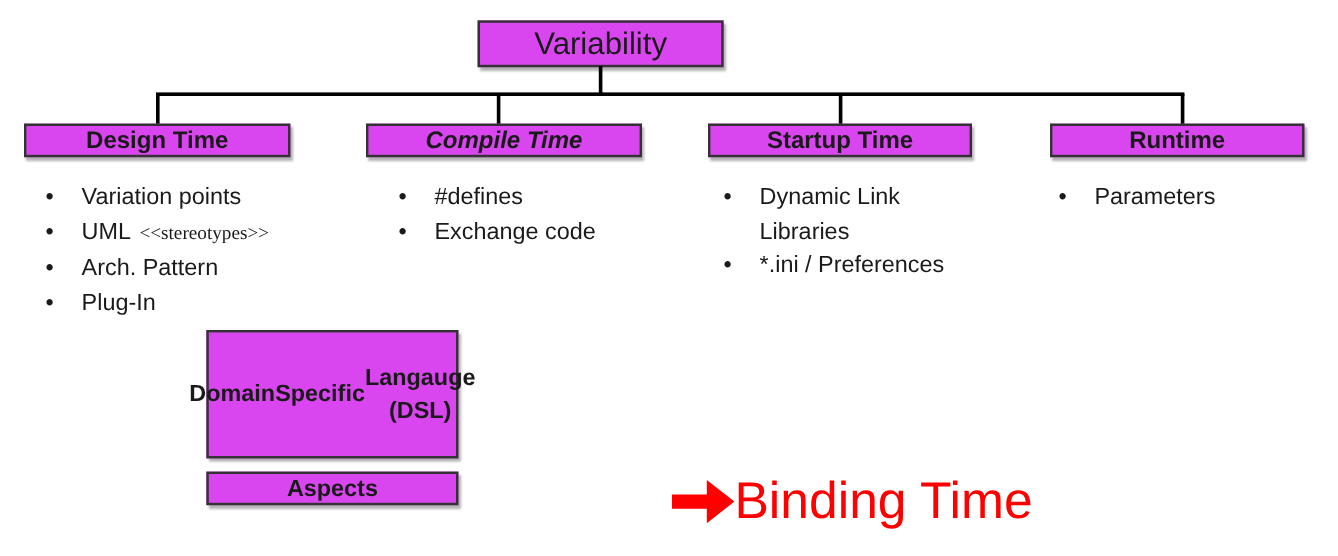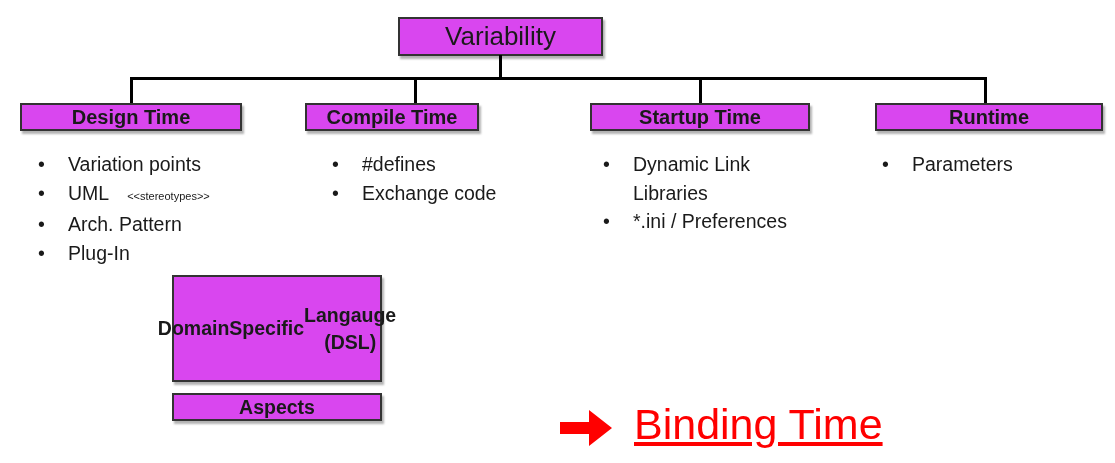--- a/index.html
+++ b/index.html
@@ -30,23 +30,23 @@
   }
   .root-box {
     left: 398px; top: 17px; width: 205px; height: 39px;
     font-size: 26px; font-weight: 400;
   }
   .branch-box {
     top: 103px; height: 28px;
     font-size: 20px; font-weight: 700;
   }
   .box-design  { left: 20px;  width: 222px; }
-  .box-compile { left: 305px; width: 174px; }
+  .box-compile { left: 305px; width: 230px; font-style: italic; }
   .box-startup { left: 590px; width: 220px; }
-  .box-runtime { left: 875px; width: 228px; }
+  .box-runtime { left: 875px; width: 212px; }
 
   
   .line {
     position: absolute;
     background: #000000;
   }
   .v-root   { left: 499px; top: 55px; width: 3px; height: 24px; }
   .h-main   { left: 130px; top: 77px; width: 857px; height: 3px; }
   .v-stub   { top: 78px; width: 3px; height: 26px; }
   .stub-1 { left: 130px; }
@@ -71,45 +71,44 @@
     content: "\2022";
     position: absolute;
     left: 10px;
     top: 0;
   }
   .col-design  { left: 28px;  width: 280px; }
   .col-compile { left: 322px; width: 240px; }
   .col-startup { left: 593px; width: 205px; }
   .col-runtime { left: 872px; width: 230px; }
   .small-suffix {
-    font-size: 11px;
-    margin-left: 18px;
+    font-size: 16px;
+    margin-left: 7px;
+    font-family: Liberation Serif, serif;
   }
 
   
   .dsl-box {
     left: 172px; top: 275px; width: 210px; height: 107px;
     flex-direction: row;
     font-size: 19.5px; font-weight: 700;
     line-height: 27px;
   }
   .aspects-box {
     left: 172px; top: 393px; width: 210px; height: 28px;
     font-size: 19.5px; font-weight: 700;
   }
 
   
   .annotation {
     position: absolute;
     left: 560px; top: 390px; height: 56px;
     display: flex;
-    align-items: flex-end;
-    gap: 22px;
+    align-items: center;
     color: #ff0000;
-    text-decoration: underline;
   }
   .annotation .arrow-icon { display: block; }
   .annotation .ann-text {
     font-size: 43px;
     font-weight: 400;
     line-height: 1;
     white-space: nowrap;
   }
 </style>
 </head>

